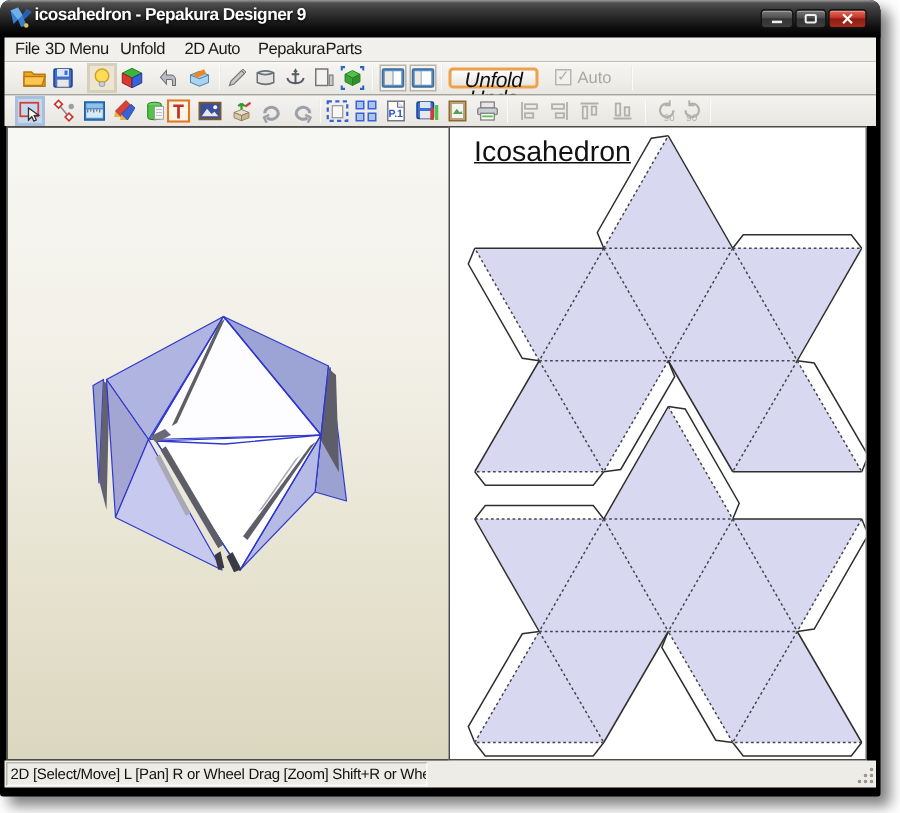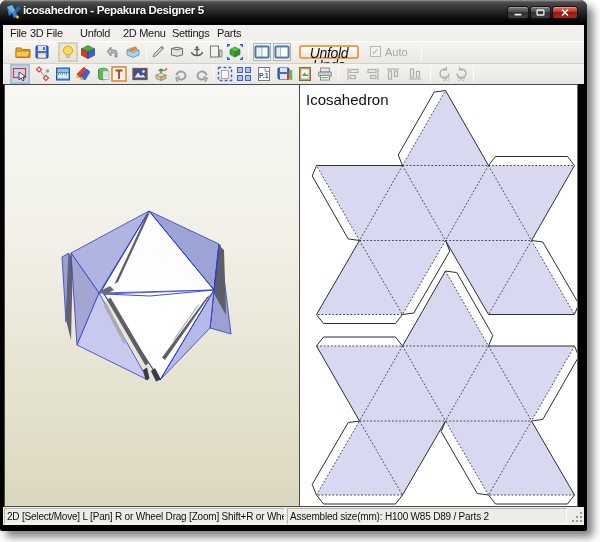--- a/index.html
+++ b/index.html
@@ -37,21 +37,21 @@
   border:2px solid #eda14b; border-radius:3px; background:linear-gradient(180deg,#fefefe,#e9e6e0);
   font-size:14px; color:#111; text-align:center; line-height:12px; letter-spacing:-0.3px;font-style:italic; }
 .chk { position:absolute; left:367px; top:4px; width:11px; height:11px; border:1px solid #b8b6b0; background:#f2f1ee;
   color:#b0aeaa; font-size:10px; line-height:10px; text-align:center; }
 .autotxt { position:absolute; left:382px; top:4px; font-size:11px; color:#a8a6a0; }
 #panel3d { position:absolute; left:4px; top:84px; width:296px; height:423px;
   border:1px solid #4a4a4a; border-right:0;
   background:linear-gradient(180deg,#f7f7f4 0%,#f1efe5 40%,#e5e2cf 72%,#dbd7bf 100%); }
 #panel2d { position:absolute; left:299px; top:84px; width:279px; height:423px;
   border:1px solid #4a4a4a; border-right:1px solid #6a6a6a; background:#fff; }
-#icolabel { position:absolute; left:6px; top:6px; font-size:15px; color:#111; }
+#icolabel { position:absolute; left:16px; top:6px; font-size:19px; color:#111;text-decoration:underline; }
 #statusbar { position:absolute; left:3px; top:507px; width:581px; height:18px; background:#eeece6;
   font-size:10px; color:#111; }
 .spanel { position:absolute; top:1px; height:16px; border:1px solid; border-color:#b8b6b0 #fbfaf8 #fbfaf8 #b8b6b0;
   padding:2px 2px 0 2px; overflow:hidden; white-space:nowrap; letter-spacing:-0.2px; }
 #grip { position:absolute; right:1px; top:4px; width:13px; height:13px;
   background:
    radial-gradient(circle at 11px 2px,#9a988f 1.1px,transparent 1.4px),
    radial-gradient(circle at 7px 6px,#9a988f 1.1px,transparent 1.4px),
    radial-gradient(circle at 11px 6px,#9a988f 1.1px,transparent 1.4px),
    radial-gradient(circle at 3px 10px,#9a988f 1.1px,transparent 1.4px),
@@ -60,43 +60,43 @@
 }
 </style></head><body>
 <div id="win">
   <div id="titlebar">
     <span class="ticon"><svg width="16" height="16" viewBox="0 0 16 16">
 <path d="M1 3 L6 1 9 6 12 2 15 4 10 9 12 13 8 14 6 9 3 12 z" fill="#3a7fd4"></path>
 <path d="M1 3 L6 1 9 6 6 9 z" fill="#6fb0e8"></path>
 <path d="M9 6 L12 2 15 4 10 9 z" fill="#2a5fae"></path>
 <circle cx="11.5" cy="13" r="1.5" fill="#e8c23a"></circle>
         </svg></span>
-    <span class="ttext">icosahedron - Pepakura Designer 5</span>
+    <span class="ttext">icosahedron - Pepakura Designer 9</span>
     <span class="capbtn" id="btnmin">
         <svg class="glyph" viewBox="0 0 22 13">
           <rect x="7" y="8" width="8" height="2" fill="#f0f0f0"></rect>
         </svg>
       </span>
     <span class="capbtn" id="btnmax">
         <svg class="glyph" viewBox="0 0 21 13">
           <rect x="6.5" y="3.5" width="8" height="6" rx="1" fill="none" stroke="#f0f0f0" stroke-width="1.6"></rect>
         </svg>
       </span>
     <span class="capbtn" id="btncls">
         <svg class="glyph" viewBox="0 0 26 13">
           <path d="M9.5 3 L16.5 10 M16.5 3 L9.5 10" stroke="#fff" stroke-width="1.8"></path>
         </svg>
       </span>
   </div>
   <div id="menubar">
       <span style="left:7px">File</span>
-      <span style="left:27px">3D File</span>
+      <span style="left:27px">3D Menu</span>
       <span style="left:77px">Unfold</span>
-      <span style="left:120px">2D Menu</span>
-      <span style="left:169px">Settings</span>
+      <span style="left:120px">2D Auto</span>
+      <span style="left:169px">Pepakura</span>
       <span style="left:214px">Parts</span>
     </div>
   <div id="toolbar1">
       <span class="tbi " style="left:12px"><svg width="16" height="16" viewBox="0 0 16 16">
           <path d="M1 4 h5 l1.5 1.5 H15 v8 H1 z" fill="#f0a825" stroke="#b97a10" stroke-width="1"></path>
           <path d="M1 7 h14 l-2 6 H1 z" fill="#fcc653" stroke="#b97a10" stroke-width="1"></path>
         </svg></span>
       <span class="tbi " style="left:31px"><svg width="16" height="16" viewBox="0 0 16 16">
           <rect x="2" y="2" width="12" height="12" rx="1" fill="#3a6fd8" stroke="#1d3f8c"></rect>
           <rect x="4" y="2" width="8" height="5" fill="#dce6f5"></rect>
@@ -377,15 +377,14 @@
 <line x1="316.5" y1="346.0" x2="402.5" y2="346.0" stroke="#46464e" stroke-width="1" fill="none" stroke-dasharray="1.8,1.8"></line>
 <line x1="488.5" y1="346.0" x2="574.5" y2="346.0" stroke="#2e2e2e" stroke-width="1" fill="none"></line>
 <line x1="359.5" y1="421.0" x2="316.5" y2="346.0" stroke="#2e2e2e" stroke-width="1" fill="none"></line>
 <line x1="445.5" y1="421.0" x2="402.5" y2="495.0" stroke="#2e2e2e" stroke-width="1" fill="none"></line>
 <line x1="402.5" y1="346.0" x2="445.5" y2="271.0" stroke="#2e2e2e" stroke-width="1" fill="none"></line>
 <line x1="531.5" y1="421.0" x2="574.5" y2="495.0" stroke="#2e2e2e" stroke-width="1" fill="none"></line>
     </svg>
   </div>
   <div id="statusbar">
     <div class="spanel" style="left:1px; width:281px;">2D [Select/Move] L [Pan] R or Wheel Drag [Zoom] Shift+R or Whee</div>
-    <div class="spanel" style="left:284px; width:280px;">Assembled size(mm): H100 W85 D89 / Parts 2</div>
     <div id="grip"></div>
   </div>
 </div>
 </body></html>

